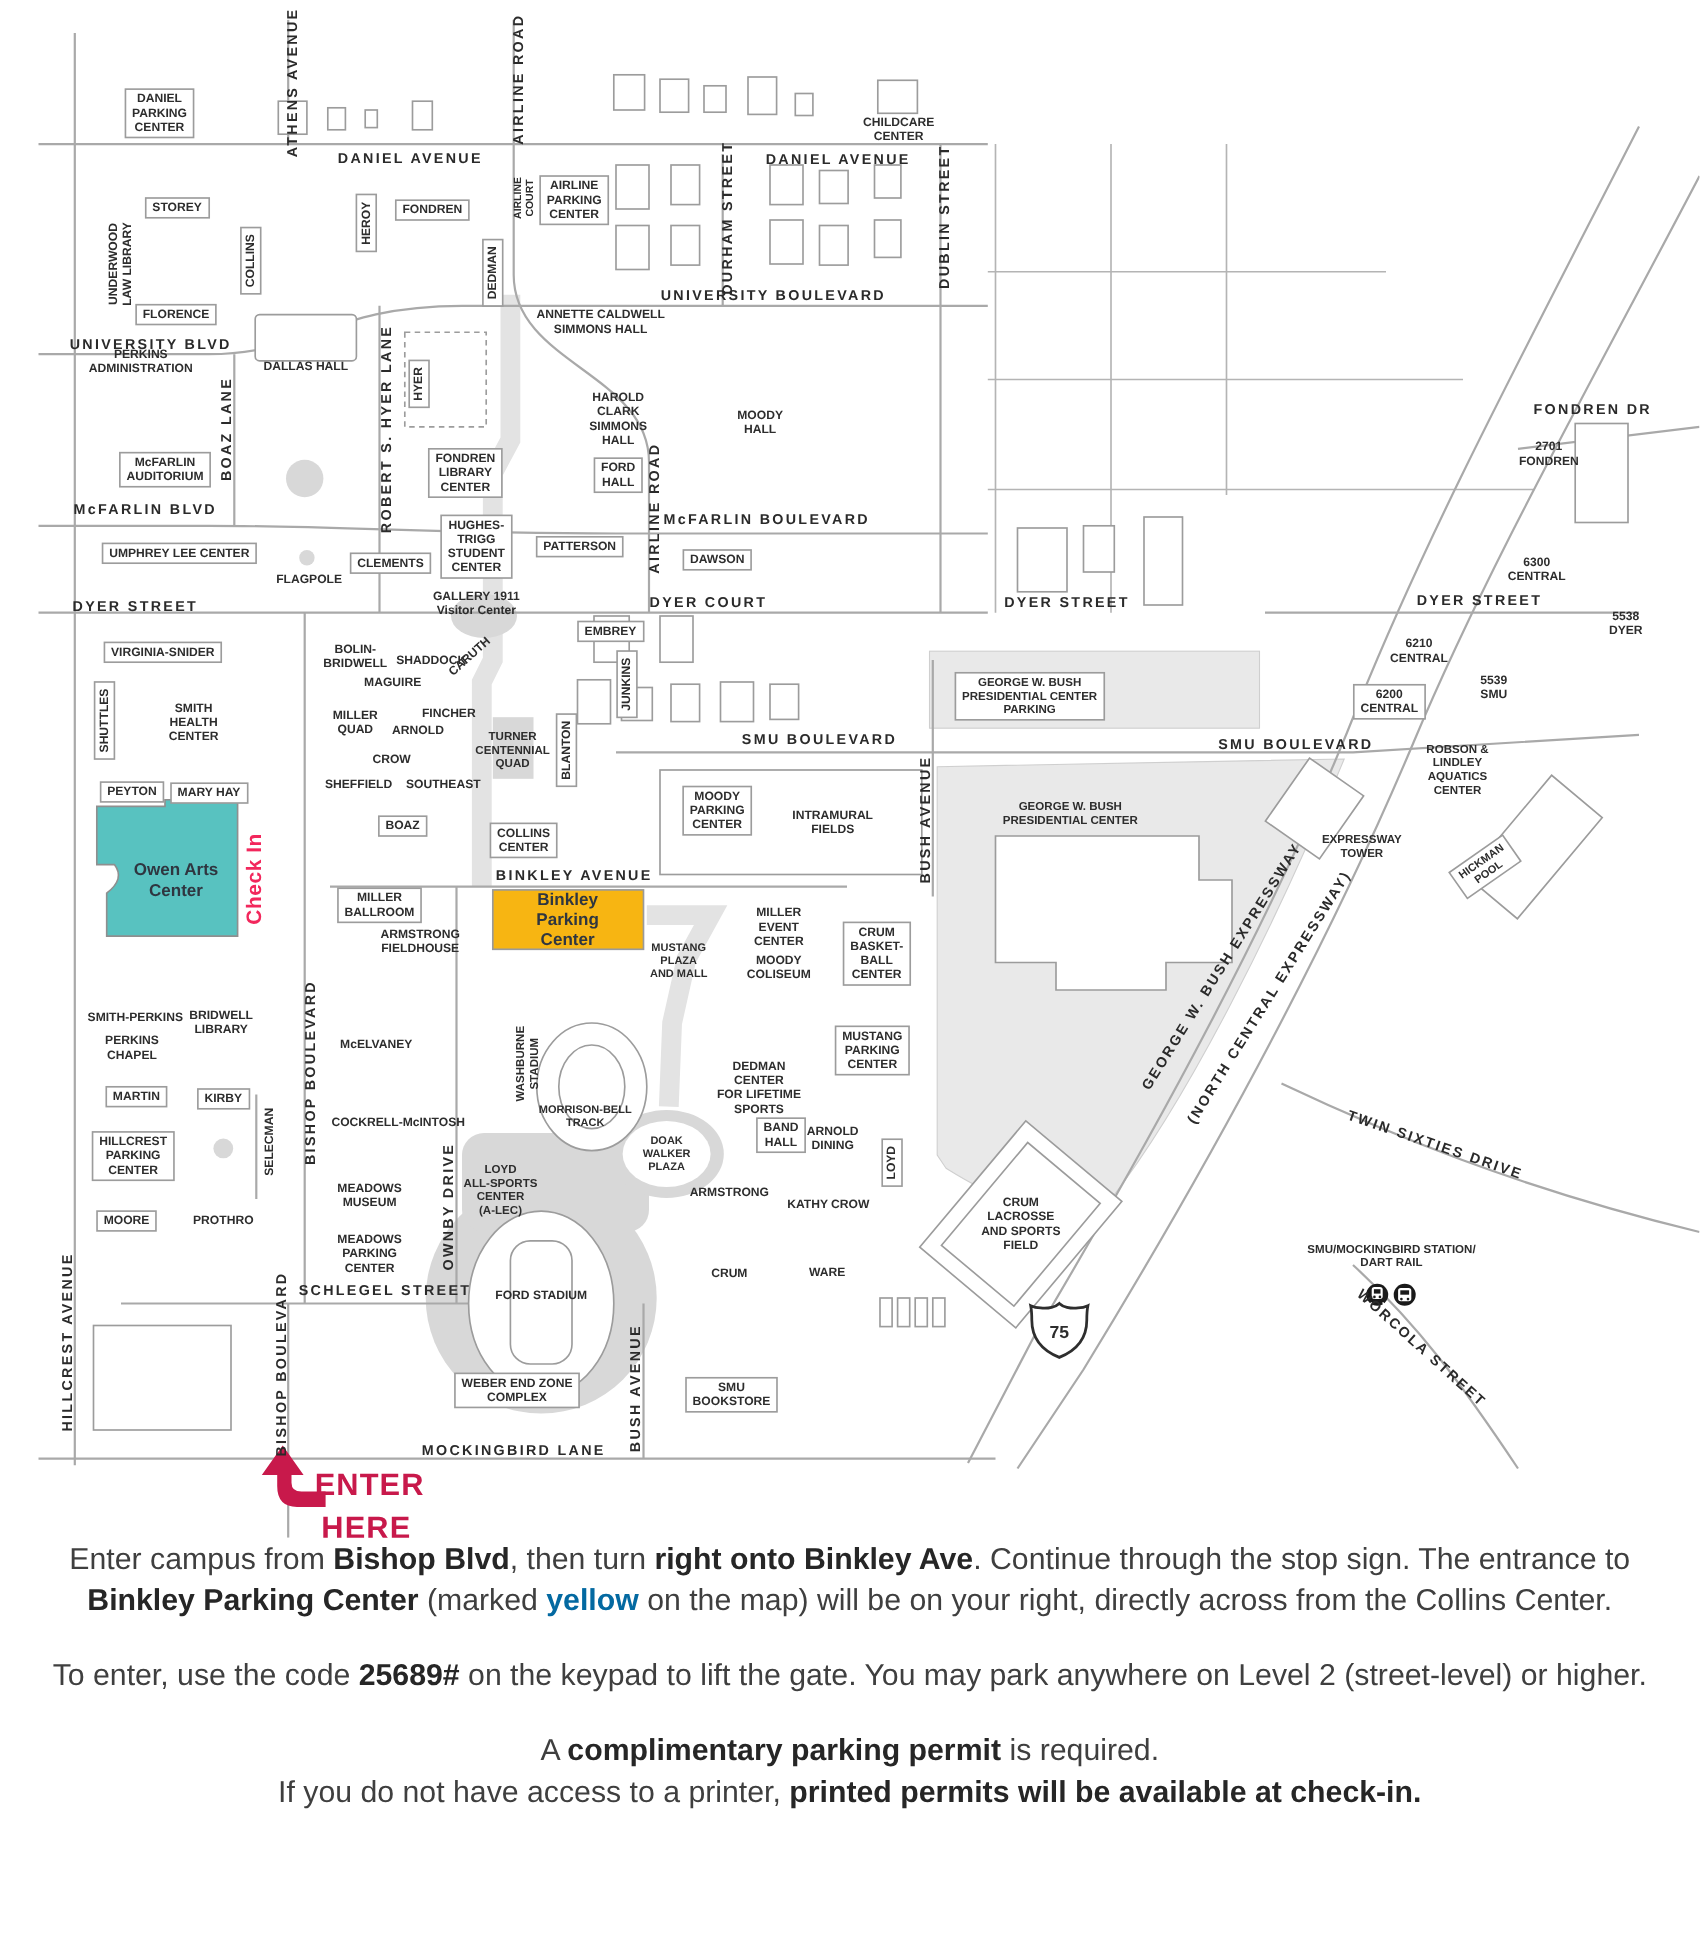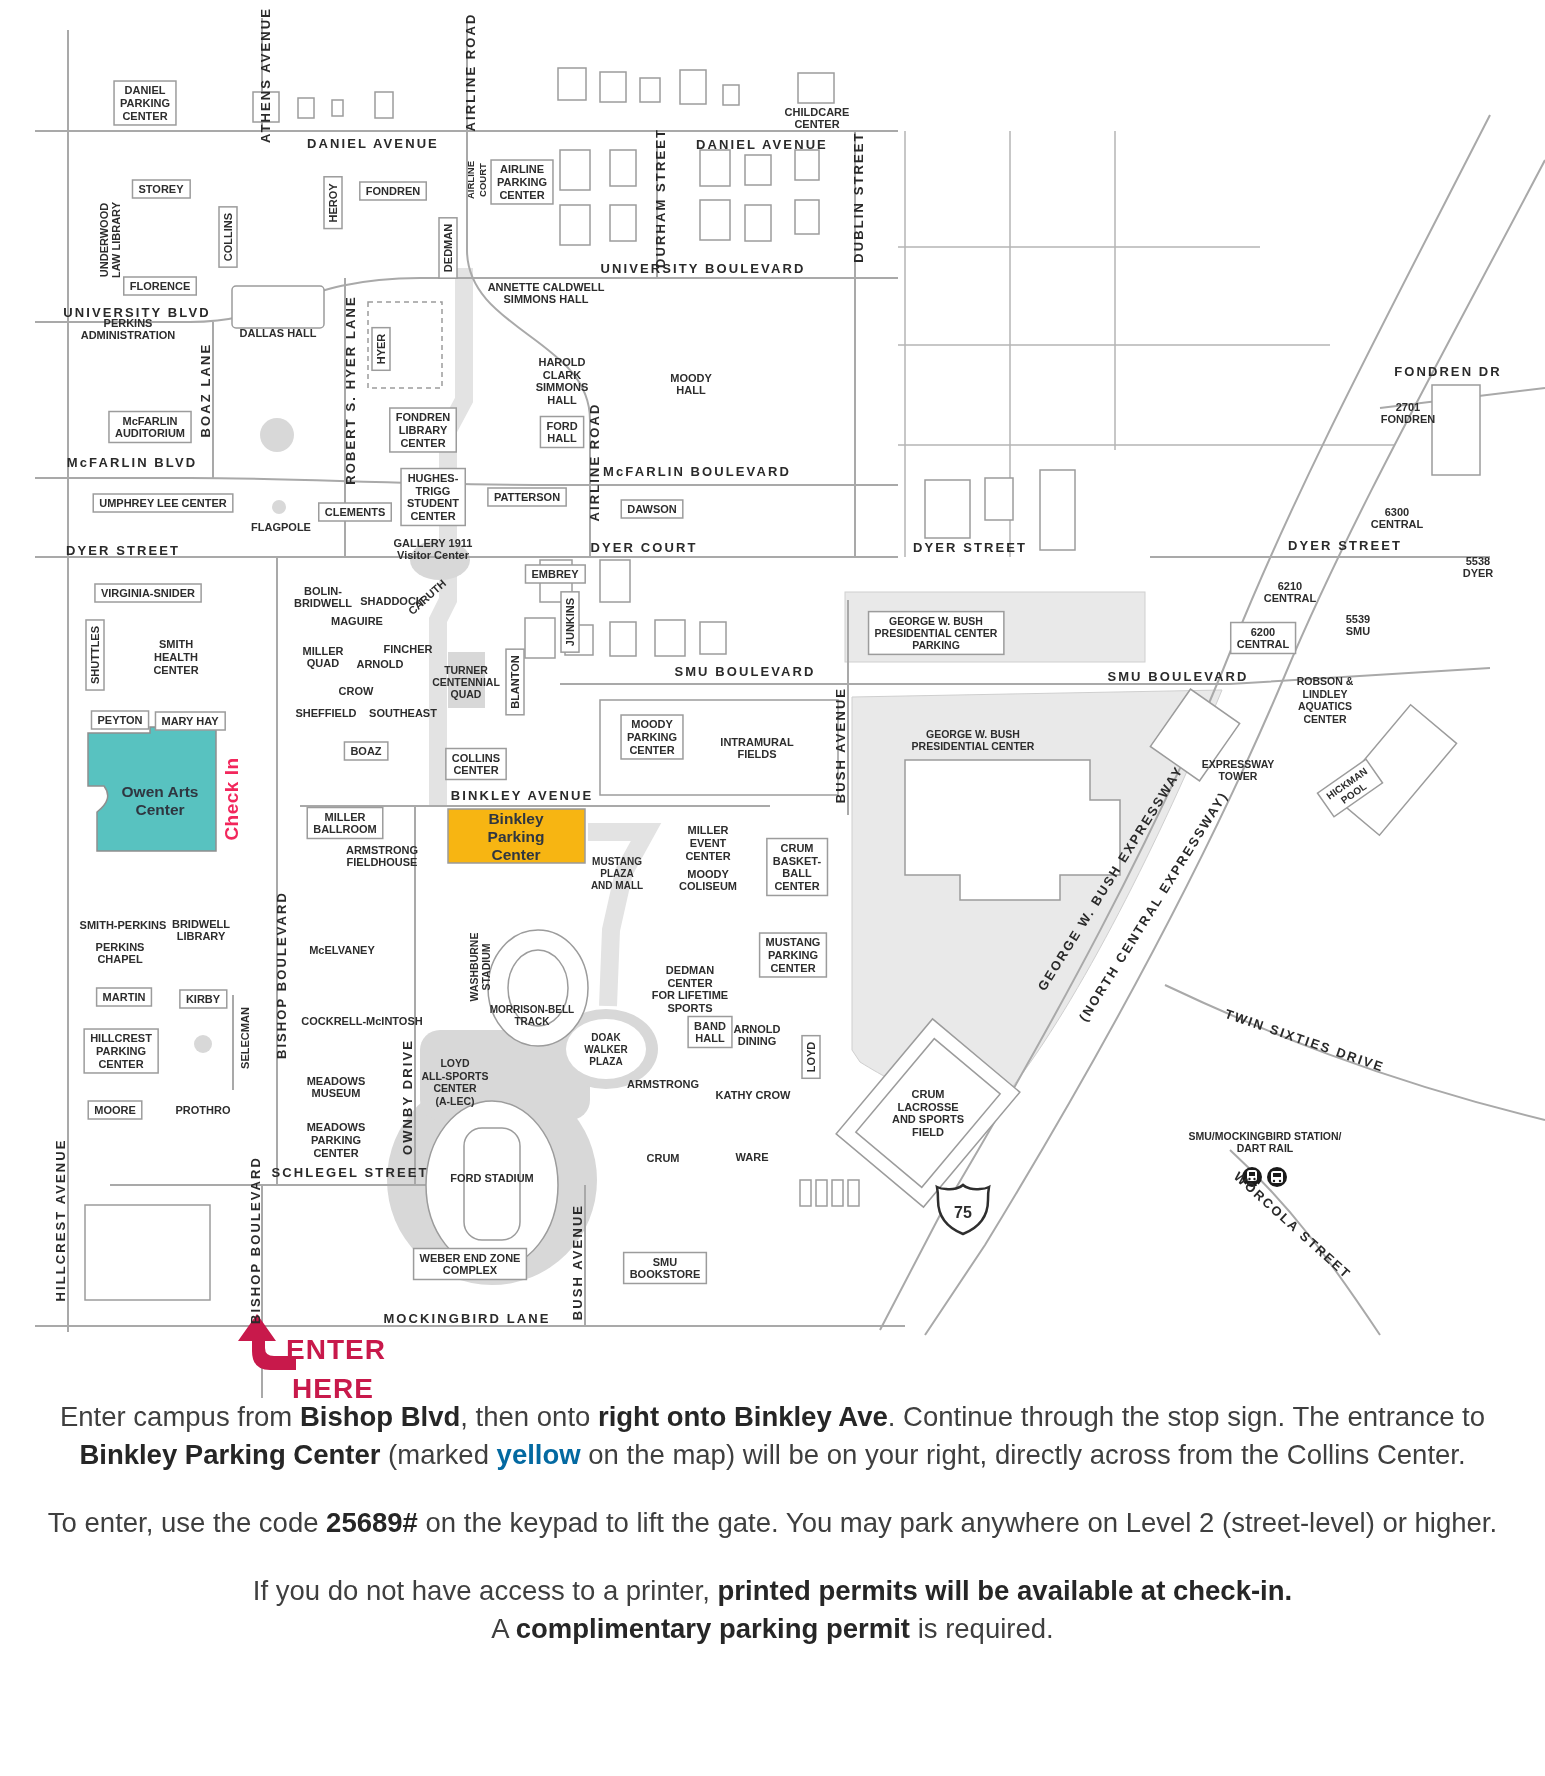--- a/index.html
+++ b/index.html
@@ -626,26 +626,26 @@
           <text x="336" y="1349" class="lbl enter"><tspan x="336" dy="0">ENTER</tspan></text>
         </g>
         <g>
           <text x="333" y="1388" class="lbl enter"><tspan x="333" dy="0">HERE</tspan></text>
         </g>
       </g>
   </svg>
 
   <div class="instructions">
       <div class="para">
-        <div class="tline"><span>Enter campus from </span><span class="b">Bishop Blvd</span><span>, then onto </span><span class="b">right onto Binkley Ave</span><span>. Continue through the stop sign. The entrance to</span></div>
+        <div class="tline"><span>Enter campus from </span><span class="b">Bishop Blvd</span><span>, then turn </span><span class="b">right onto Binkley Ave</span><span>. Continue through the stop sign. The entrance to</span></div>
         <div class="tline"><span class="b">Binkley Parking Center</span><span> (marked </span><span class="b yellow">yellow</span><span> on the map) will be on your right, directly across from the Collins Center.</span></div>
       </div>
       <div class="para">
         <div class="tline"><span>To enter, use the code </span><span class="b">25689#</span><span> on the keypad to lift the gate. You may park anywhere on Level 2 (street-level) or higher.</span></div>
       </div>
       <div class="para">
+        <div class="tline"><span>A </span><span class="b">complimentary parking permit</span><span> is required.</span></div>
         <div class="tline"><span>If you do not have access to a printer, </span><span class="b">printed permits will be available at check-in.</span></div>
-        <div class="tline"><span>A </span><span class="b">complimentary parking permit</span><span> is required.</span></div>
       </div>
       <div class="para">
       </div>
     </div>
 </div>
 
 </body></html>

